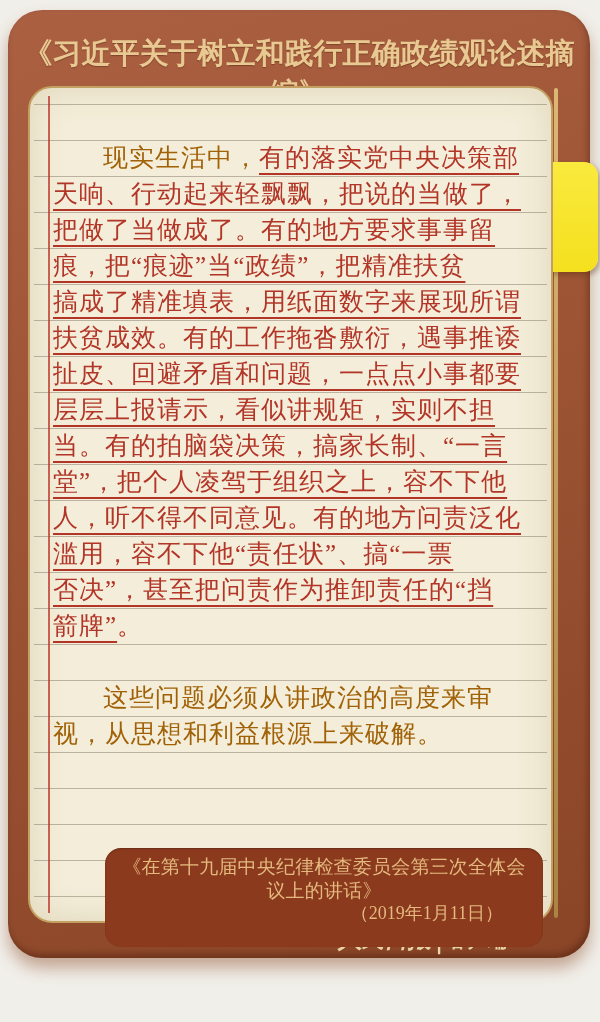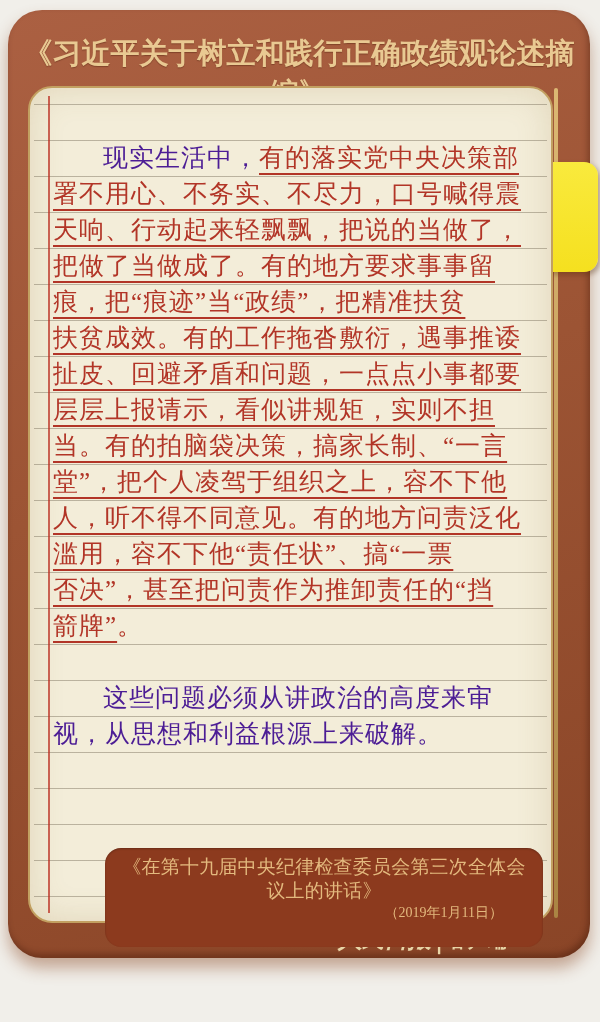--- a/index.html
+++ b/index.html
@@ -60,42 +60,42 @@
   .textflow{
     position:absolute;left:23px;top:52px;right:10px;
     font-family:"Liberation Serif","DejaVu Serif",serif;
   }
   .tline{
     height:36px;line-height:36px;font-size:25px;letter-spacing:1px;
     white-space:nowrap;
   }
   .tline.indent{text-indent:50px;}
   .para-gap{margin-top:36px;}
-  .seg-dark{color:#4c1d95;}
+  .seg-dark{color:#a16207;}
   .seg-red{
     color:#b23527;
     text-decoration-line:underline;
     text-decoration-style:wavy;
     text-decoration-color:#b23527;
     text-decoration-thickness:2px;
     text-underline-offset:7px;
     text-decoration:underline;
   }
   .seg-red-plain{color:#b23527;}
   
   .attribution{
     position:absolute;left:75px;top:760px;width:438px;box-sizing:border-box;
     background:#8c3a1e;border-radius:16px;
     padding:7px 14px 24px;
     color:#e3b97e;
     font-family:"Liberation Serif","DejaVu Serif",serif;
     box-shadow:inset 0 1px 2px rgba(0,0,0,.25);
   }
   .attr-line1{font-size:19px;line-height:24px;text-align:center;letter-spacing:.2px;}
-  .attr-line2{font-size:14px;line-height:20px;text-align:right;padding-right:26px;}
+  .attr-line2{font-size:18px;line-height:20px;text-align:right;padding-right:26px;}
   
   .brand{
     position:absolute;right:82px;bottom:6px;height:26px;line-height:26px;
     color:#e8d5a7;white-space:nowrap;
   }
   .brand-script{
     font-family:"DejaVu Serif","Liberation Serif",serif;
     font-style:italic;font-weight:bold;font-size:24px;letter-spacing:-1px;
   }
   .brand-divider{
@@ -116,24 +116,24 @@
   <div class="page-edge"></div>
   <div class="tab"></div>
 
   <div class="paper">
     <div class="ruling"></div>
     <div class="margin-line"></div>
 
     <div class="textflow">
       <div>
           <div class="tline indent"><span class="seg-dark">现实生活中，</span><span class="seg-red">有的落实党中央决策部</span></div>
-          <div class="tline"><span class="seg-red">署不用心、不务实、不尽力，口号喊得震</span></div>
           <div class="tline"><span class="seg-red">天响、行动起来轻飘飘，把说的当做了，</span></div>
           <div class="tline"><span class="seg-red">把做了当做成了。有的地方要求事事留</span></div>
           <div class="tline"><span class="seg-red">痕，把“痕迹”当“政绩”，把精准扶贫</span></div>
+          <div class="tline"><span class="seg-red">搞成了精准填表，用纸面数字来展现所谓</span></div>
           <div class="tline"><span class="seg-red">扶贫成效。有的工作拖沓敷衍，遇事推诿</span></div>
           <div class="tline"><span class="seg-red">扯皮、回避矛盾和问题，一点点小事都要</span></div>
           <div class="tline"><span class="seg-red">层层上报请示，看似讲规矩，实则不担</span></div>
           <div class="tline"><span class="seg-red">当。有的拍脑袋决策，搞家长制、“一言</span></div>
           <div class="tline"><span class="seg-red">堂”，把个人凌驾于组织之上，容不下他</span></div>
           <div class="tline"><span class="seg-red">人，听不得不同意见。有的地方问责泛化</span></div>
           <div class="tline"><span class="seg-red">滥用，容不下他“责任状”、搞“一票</span></div>
           <div class="tline"><span class="seg-red">否决”，甚至把问责作为推卸责任的“挡</span></div>
           <div class="tline"><span class="seg-red">箭牌”</span><span class="seg-red-plain">。</span></div>
         </div>

